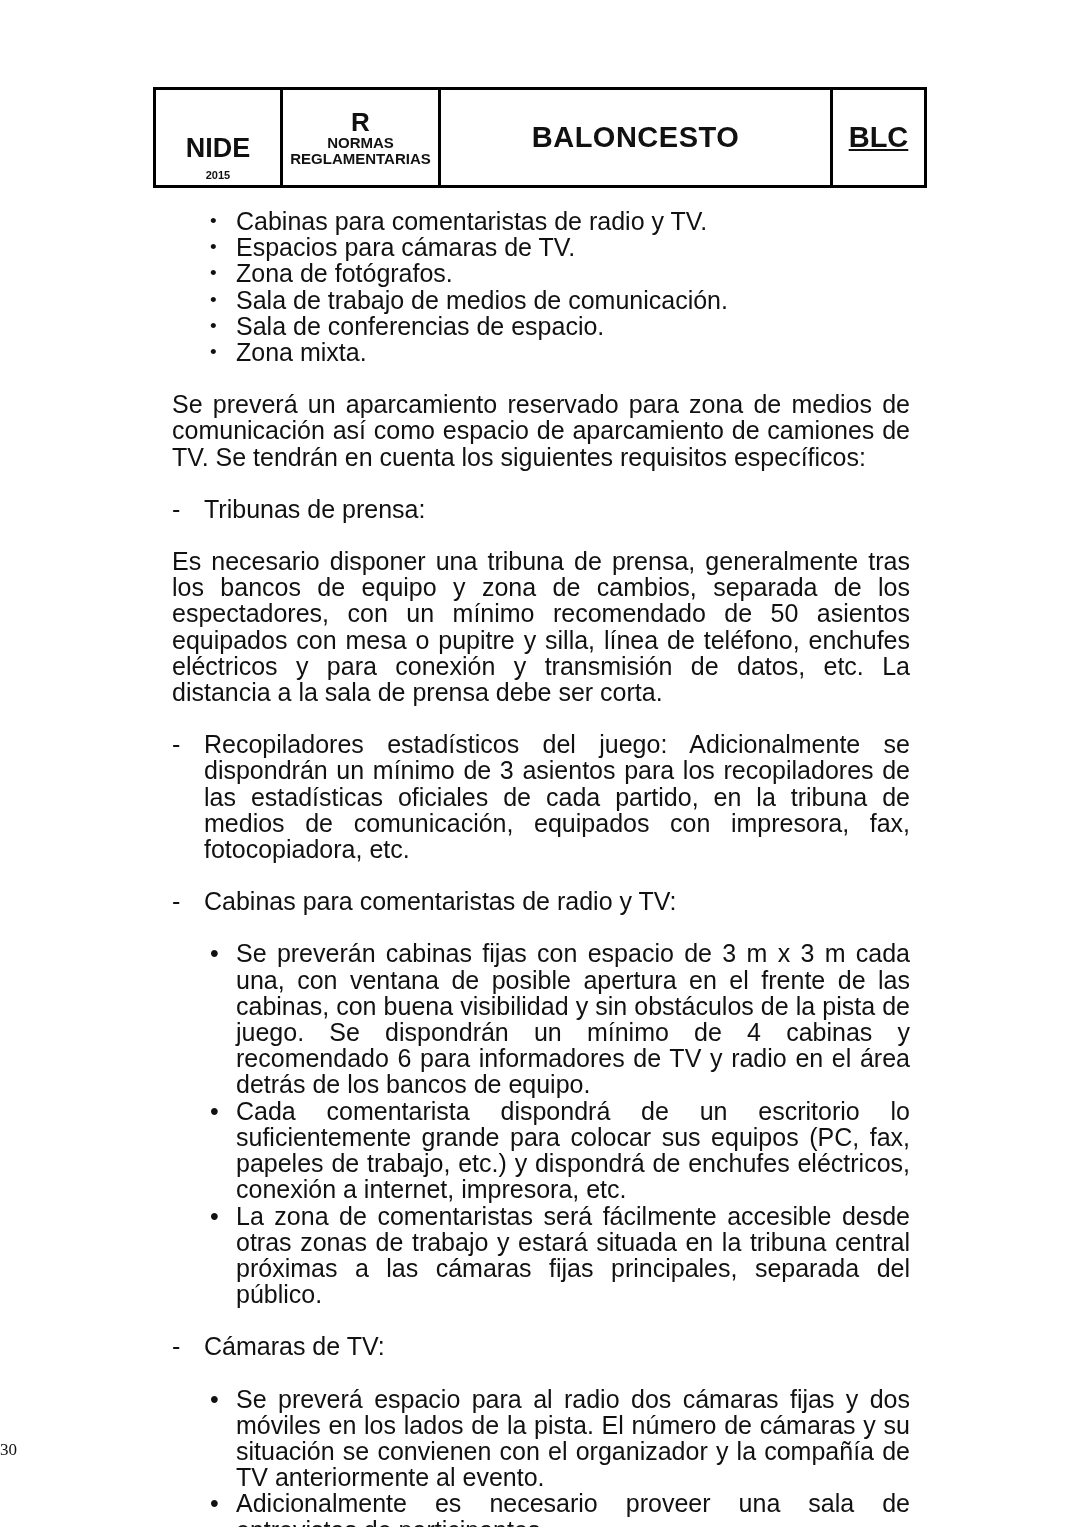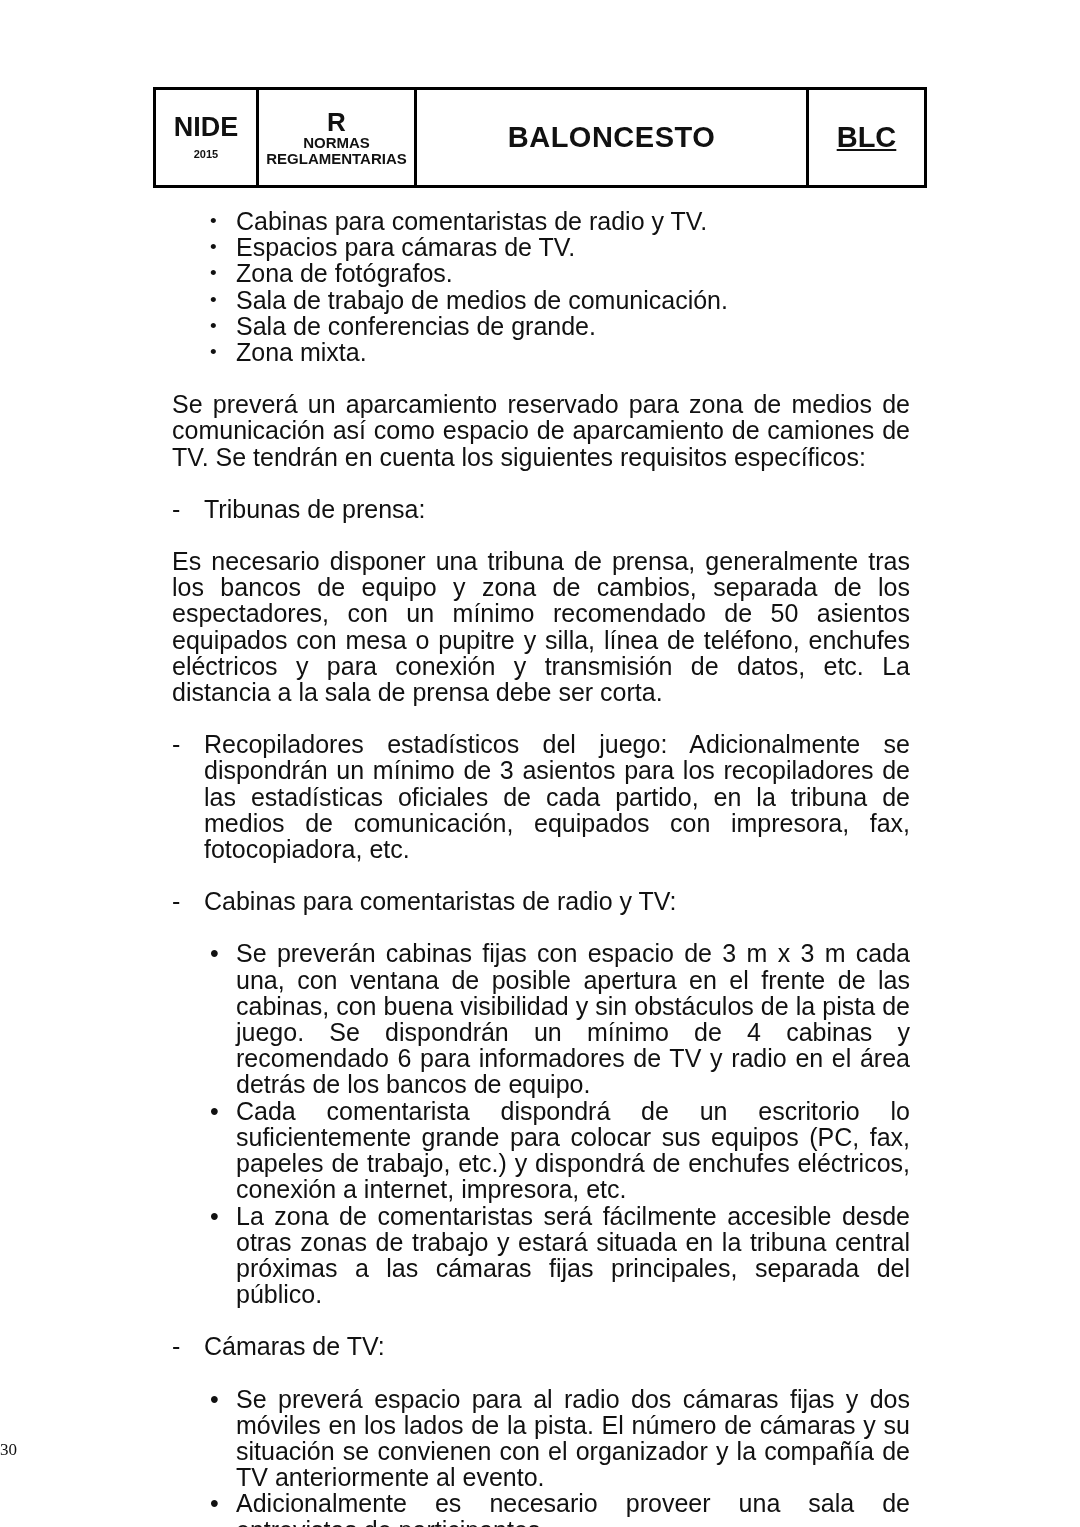--- a/index.html
+++ b/index.html
@@ -7,21 +7,21 @@
       width: 1080px; height: 1527px; position: relative; overflow: hidden;
       font-family: "Liberation Sans", sans-serif; color: #111111;
     }
     .header {
       position: absolute; left: 153px; top: 87px; width: 774px; height: 101px;
       border: 3px solid #000; box-sizing: border-box; display: flex;
     }
     .hcell { border-right: 3px solid #000; box-sizing: border-box; display: flex;
       flex-direction: column; align-items: center; justify-content: center; font-weight: bold; }
     .hcell:last-child { border-right: none; }
-    .c1 { width: 103px; }
+    .c1 { width: 127px; justify-content: flex-end; }
     .c2 { width: 158px; }
     .c3 { width: 392px; text-align: center; }
     .c4 { flex: 1; }
     .nide { font-size: 27px; line-height: 30px; }
     .year { font-size: 11px; line-height: 20px; margin-top: 2px; }
     .r { font-size: 26px; line-height: 26px; }
     .normas { font-size: 15px; line-height: 16px; }
     .title { font-size: 29px; letter-spacing: 0.5px; }
     .code { font-size: 29px; text-decoration: underline; }
 
@@ -60,21 +60,21 @@
     <div class="code">BLC</div>
   </div>
 </div>
 
 <div class="content">
   <ul class="bul">
     <li>Cabinas para comentaristas de radio y TV.</li>
     <li>Espacios para cámaras de TV.</li>
     <li>Zona de fotógrafos.</li>
     <li>Sala de trabajo de medios de comunicación.</li>
-    <li>Sala de conferencias de grande.</li>
+    <li>Sala de conferencias de espacio.</li>
     <li>Zona mixta.</li>
   </ul>
   <div class="gap"></div>
   <p>Se preverá un aparcamiento reservado para zona de medios de comunicación así como espacio de aparcamiento de camiones de TV. Se tendrán en cuenta los siguientes requisitos específicos:</p>
   <div class="gap"></div>
 
   <div class="dash">
     <span class="d">-</span>
     <span>Tribunas de prensa:</span>
   </div>

